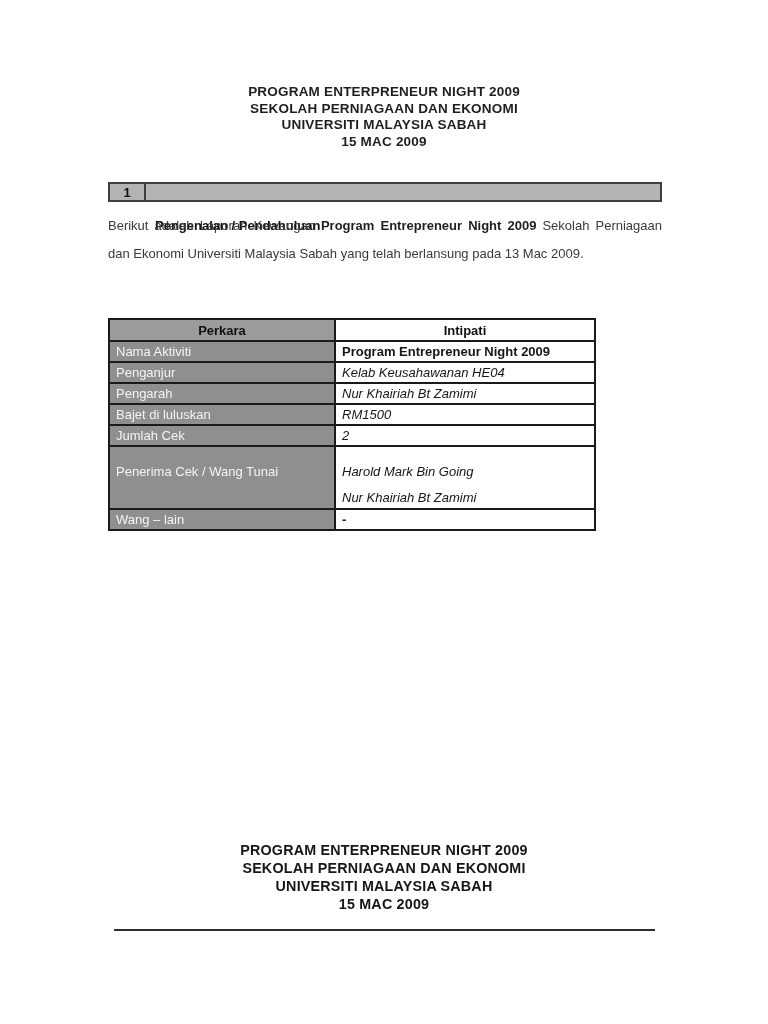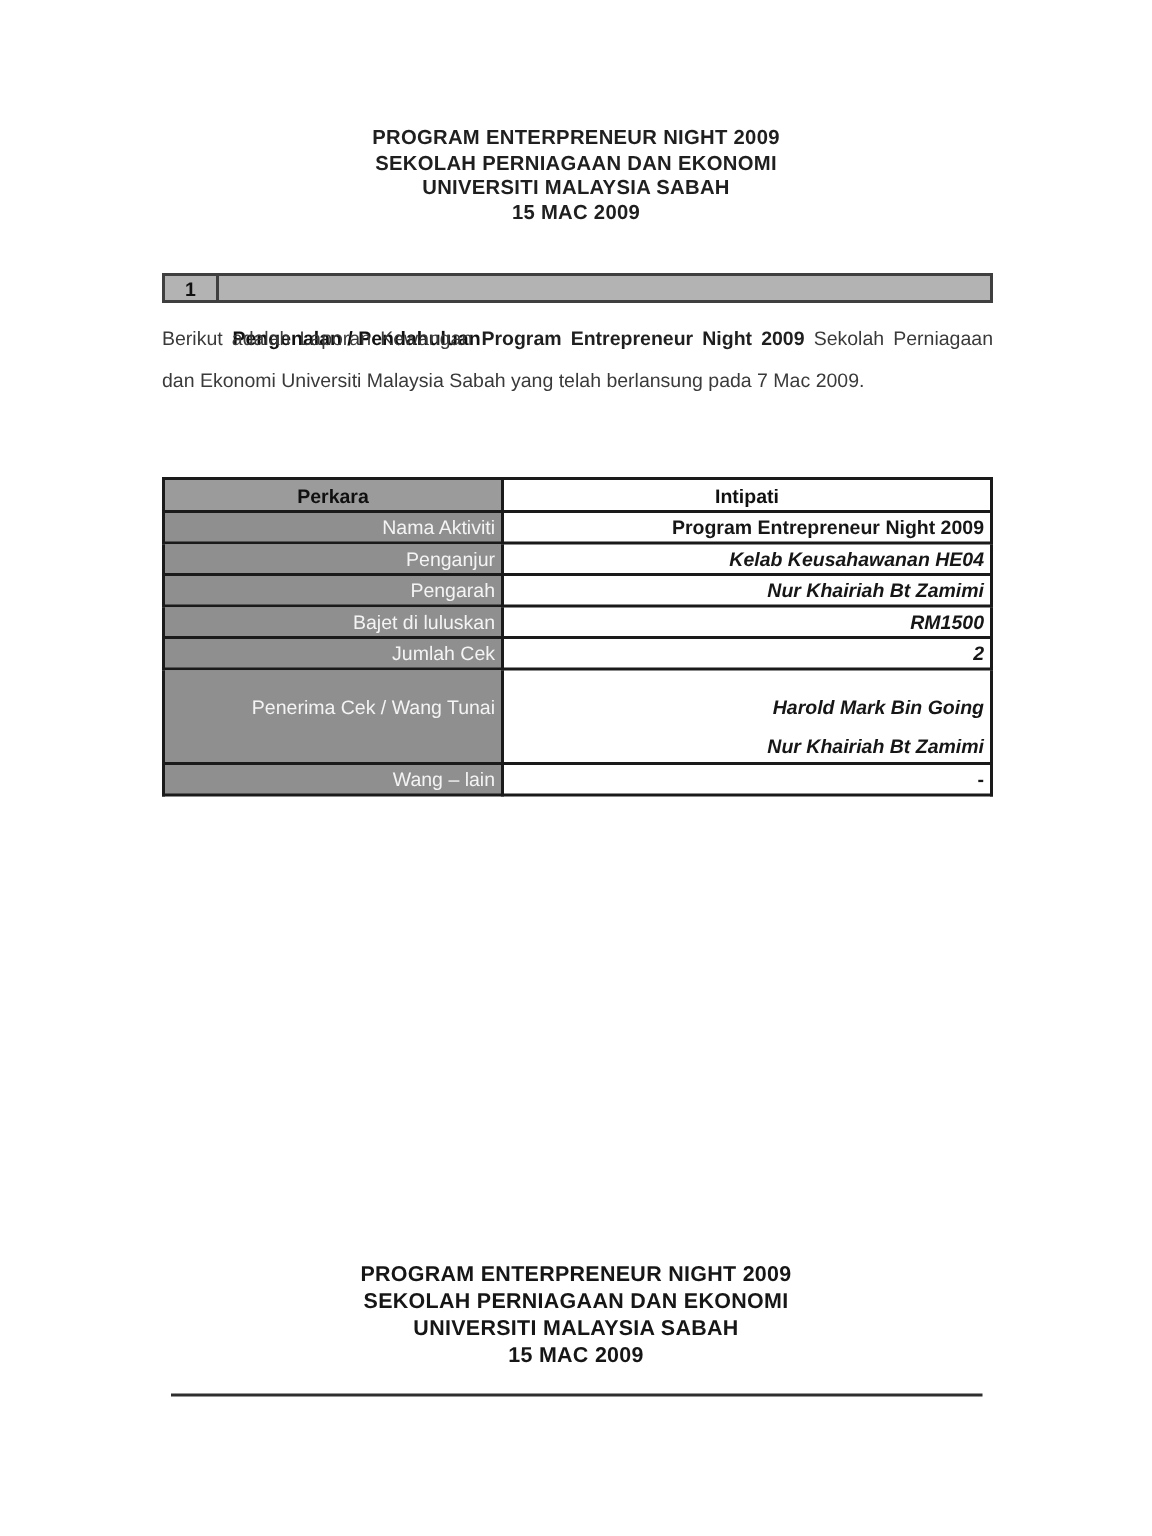--- a/index.html
+++ b/index.html
@@ -45,41 +45,41 @@
     position: absolute; top: 212px; left: 108px; width: 554px;
     margin: 0;
     font-size: 13px; line-height: 27.5px;
     color: #3a3a3a;
     text-align: justify;
   }
   .intro .b { font-weight: 700; color: #1f1f1f; }
 
   
   .report-table {
-    position: absolute; top: 318px; left: 108px; width: 554px;
+    position: absolute; top: 318px; left: 108px; width: 488px;
     border-collapse: collapse; table-layout: fixed;
     font-size: 13px;
   }
   .report-table th, .report-table td {
     border: 2px solid #1a1a1a;
     padding: 0 4px 0 6px;
     height: 19px;
     vertical-align: middle;
-    overflow: hidden; white-space: nowrap; text-align: right;
+    overflow: hidden; white-space: nowrap;
   }
   .report-table th {
     height: 20px; text-align: center; font-weight: 700;
     color: #101010; padding: 0;
   }
   th.h-perkara { background: #9b9b9b; }
   th.h-intipati { background: #ffffff; margin-left: 29px; }
   td.label { background: #8f8f8f; color: #f4f4f4; font-weight: 400; }
   td.value { background: #ffffff; color: #161616; }
   .v-bold { font-weight: 700; }
-  .v-bi   { font-weight: 700; font-style: italic; margin-left: 40px; }
+  .v-bi   { font-weight: 400; font-style: italic; margin-left: 40px; }
   tr.penerima td { height: 44px; vertical-align: top; padding-top: 17px; white-space: normal; }
   .penerima-line2 { margin-top: 11px; }
 
   
   .title-bottom {
     position: absolute; top: 841px; left: 0; width: 768px;
     text-align: center; font-weight: 700;
     font-size: 14.3px; line-height: 18px;
     color: #161616; letter-spacing: 0.2px;
   }
@@ -100,21 +100,21 @@
     <div>SEKOLAH PERNIAGAAN DAN EKONOMI</div>
     <div>UNIVERSITI MALAYSIA SABAH</div>
     <div>15 MAC 2009</div>
   </div>
 
   <div class="section-bar">
     <div class="section-num">1</div>
     <div class="section-title">Pengenalan / Pendahuluan</div>
   </div>
 
-  <p class="intro"><span>Berikut adalah Laporan Kewangan </span><span class="b">Program Entrepreneur Night 2009</span><span> Sekolah Perniagaan dan Ekonomi Universiti Malaysia Sabah yang telah berlansung pada 7 Mac 2009.</span></p>
+  <p class="intro"><span>Berikut adalah Laporan Kewangan </span><span class="b">Program Entrepreneur Night 2009</span><span> Sekolah Perniagaan dan Ekonomi Universiti Malaysia Sabah yang telah berlansung pada 13 Mac 2009.</span></p>
 
   <table class="report-table">
     <colgroup>
         <col style="width:226px">
         <col>
       </colgroup>
     <tbody>
         <tr>
       <th class="h-perkara">Perkara</th>
       <th class="h-intipati">Intipati</th>

